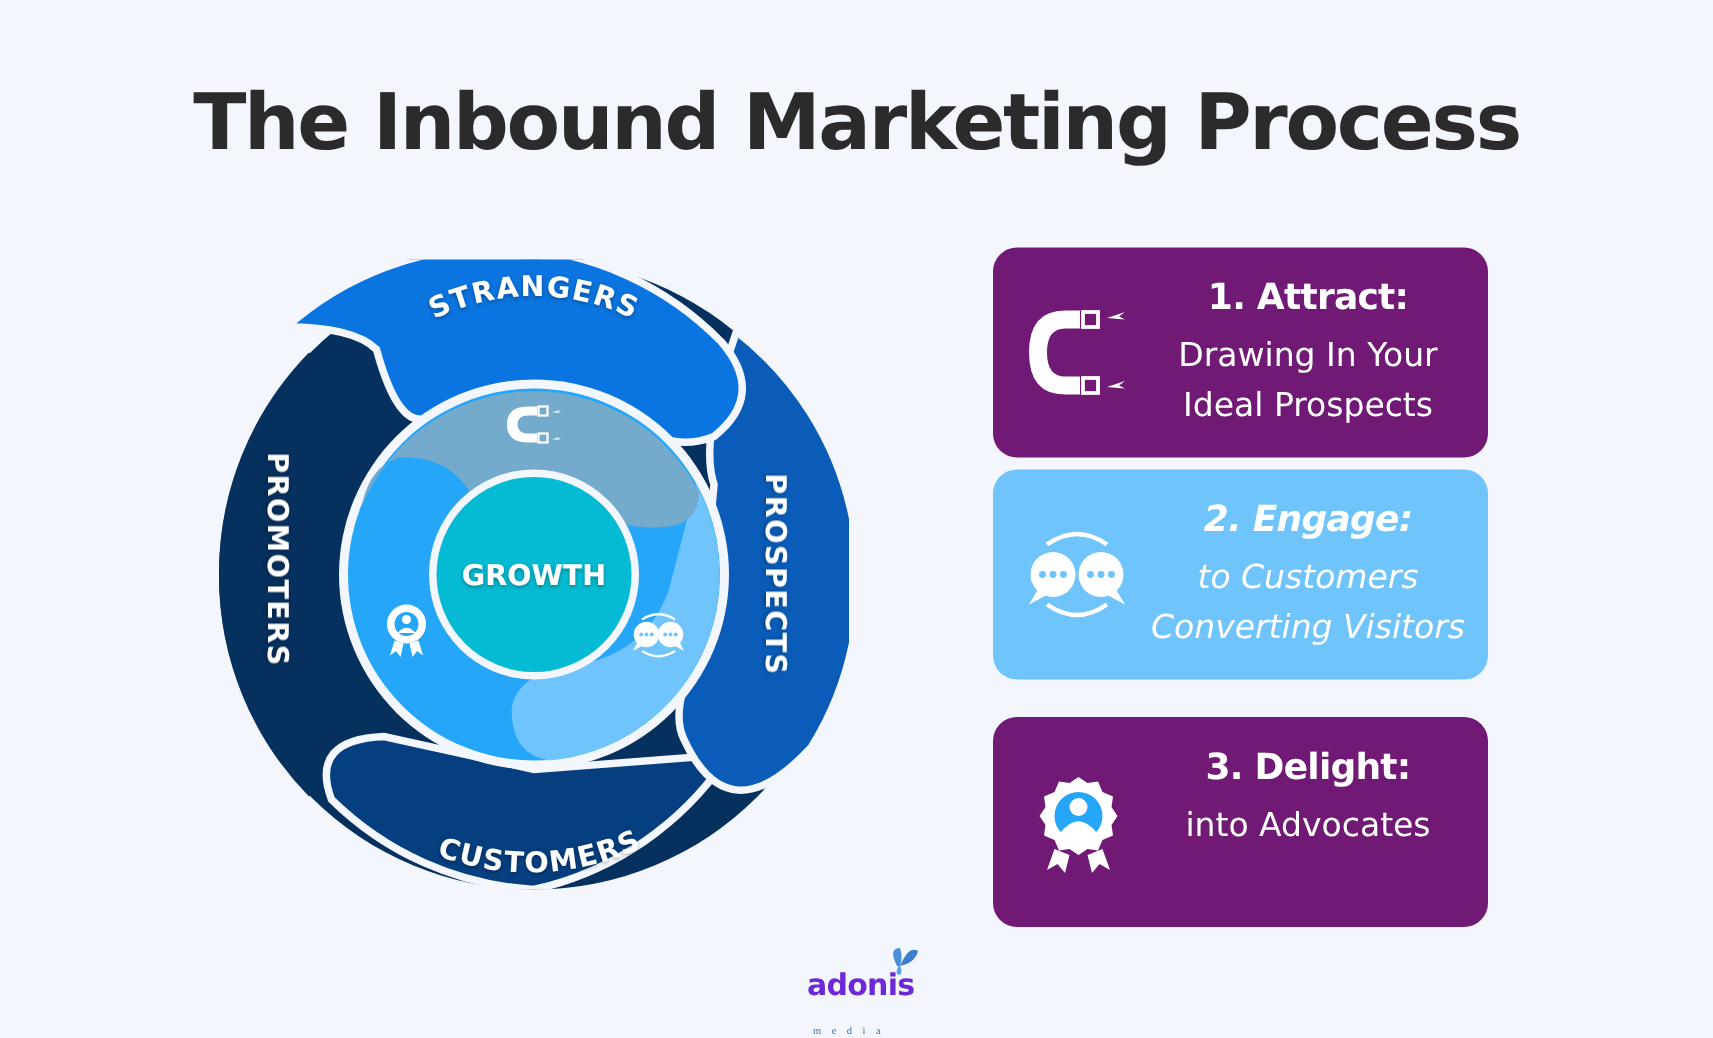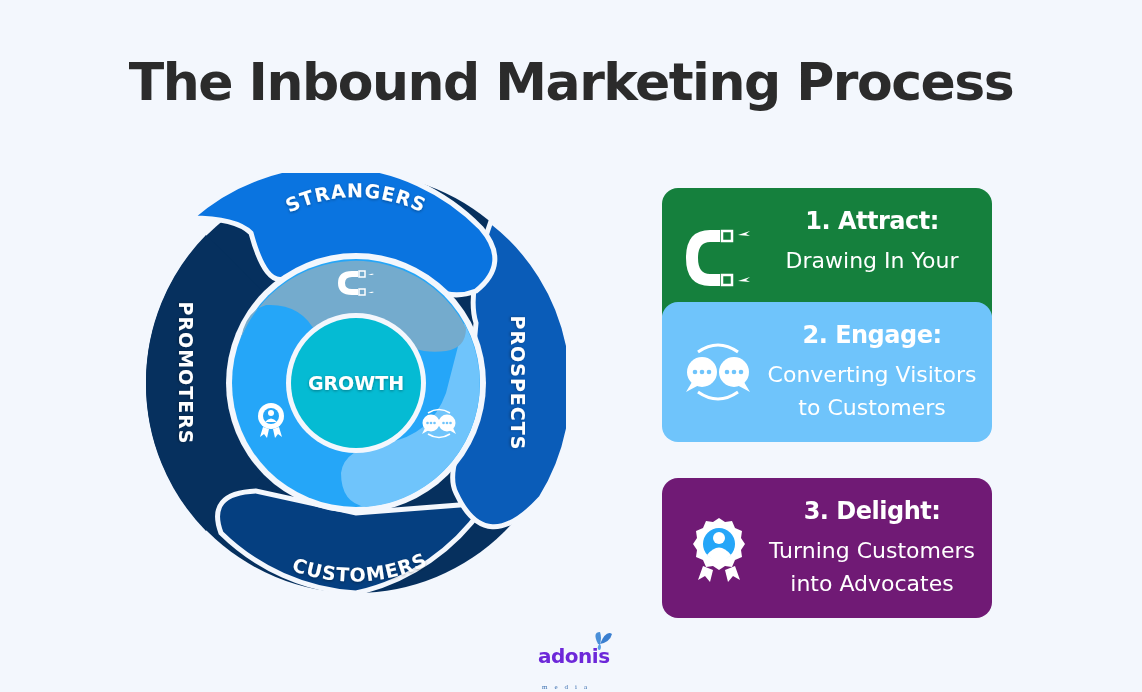--- a/index.html
+++ b/index.html
@@ -128,76 +128,76 @@
         <circle cx="21.5" cy="13" r="1.3"></circle>
           <circle cx="25" cy="13" r="1.3"></circle>
           <circle cx="28.5" cy="13" r="1.3"></circle>
       </g>
       <path d="M 6 3 Q 17 -4 28 3" fill="none" stroke="#ffffff" stroke-width="1.5"></path>
       <path d="M 6 24 Q 17 31 28 24" fill="none" stroke="#ffffff" stroke-width="1.5"></path>
     </g>
   </svg>
 </div>
 
-<div class="card" style="top:165px; background:#15803d;margin-top:23px;">
+<div class="card" style="top:165px; background:#701a75;">
   <svg class="icon" viewBox="0 0 70 64">
     <g fill="#ffffff">
       <path d="M 26 4 L 36 4 L 36 16 L 26 16 Q 14 16 14 32 Q 14 48 26 48 L 36 48 L 36 60 L 26 60 Q 2 60 2 32 Q 2 4 26 4 Z"></path>
       <rect x="38" y="5" width="10" height="10" fill="none" stroke="#ffffff" stroke-width="2.5"></rect>
       <rect x="38" y="49" width="10" height="10" fill="none" stroke="#ffffff" stroke-width="2.5"></rect>
       <path d="M 54 9 L 66 5 L 62 8 L 66 10 Z"></path>
       <path d="M 54 55 L 66 51 L 62 54 L 66 56 Z"></path>
     </g>
   </svg>
   <div class="text">
     <div class="heading">1. Attract:</div>
     <div class="desc">Drawing In Your</div>
+    <div class="desc">Ideal Prospects</div>
   </div>
 </div>
 
-<div class="card" style="top:302px; background:#6fc4fb;">
+<div class="card" style="top:313px; background:#6fc4fb;font-style:italic;">
   <svg class="icon" viewBox="0 0 70 64">
     <g fill="#ffffff">
       <circle cx="18" cy="32" r="15"></circle>
       <circle cx="50" cy="32" r="15"></circle>
       <path d="M 8 42 L 2 52 L 15 45 Z"></path>
       <path d="M 60 42 L 66 52 L 53 45 Z"></path>
       <g fill="#6fc4fb">
         <circle cx="11" cy="32" r="2.3"></circle>
           <circle cx="18" cy="32" r="2.3"></circle>
           <circle cx="25" cy="32" r="2.3"></circle>
         <circle cx="43" cy="32" r="2.3"></circle>
           <circle cx="50" cy="32" r="2.3"></circle>
           <circle cx="57" cy="32" r="2.3"></circle>
       </g>
       <path d="M 14 12 Q 34 -2 54 12" fill="none" stroke="#ffffff" stroke-width="3"></path>
       <path d="M 14 52 Q 34 66 54 52" fill="none" stroke="#ffffff" stroke-width="3"></path>
     </g>
   </svg>
   <div class="text">
     <div class="heading">2. Engage:</div>
+    <div class="desc">to Customers</div>
     <div class="desc">Converting Visitors</div>
-    <div class="desc">to Customers</div>
   </div>
 </div>
 
 <div class="card" style="top:478px; background:#701a75;">
   <svg class="icon" viewBox="0 0 70 64" style="top:40px;">
     <g fill="#ffffff">
       <path d="M 35 0 L 41 4 L 48 3 L 51 10 L 58 13 L 57 20 L 61 26 L 57 32 L 58 39 L 51 42 L 48 49 L 41 48 L 35 52 L 29 48 L 22 49 L 19 42 L 12 39 L 13 32 L 9 26 L 13 20 L 12 13 L 19 10 L 22 3 L 29 4 Z"></path>
       <circle cx="35" cy="26" r="16" fill="#25a6f8"></circle>
       <circle cx="35" cy="20" r="6"></circle>
       <path d="M 23 37 Q 35 22 47 37 Q 41 43 35 43 Q 29 43 23 37 Z"></path>
       <path d="M 19 48 L 14 62 L 21 58 L 26 64 L 29 52 Z"></path>
       <path d="M 51 48 L 56 62 L 49 58 L 44 64 L 41 52 Z"></path>
     </g>
   </svg>
   <div class="text">
     <div class="heading">3. Delight:</div>
-    <div class="desc">Turning Customers</div>
     <div class="desc">into Advocates</div>
   </div>
 </div>
 
 <div class="logo">
   <svg width="26" height="22" viewBox="0 0 26 22">
     <path d="M 10 14 Q 4 2 12 2 Q 14 8 12 14 Z" fill="#4a90d9"></path>
     <path d="M 12 14 Q 18 0 24 4 Q 22 12 12 14 Z" fill="#3a7fd0"></path>
     <path d="M 11 14 Q 8 20 12 20 Q 14 17 12 14 Z" fill="#5aa0e6"></path>
   </svg>

